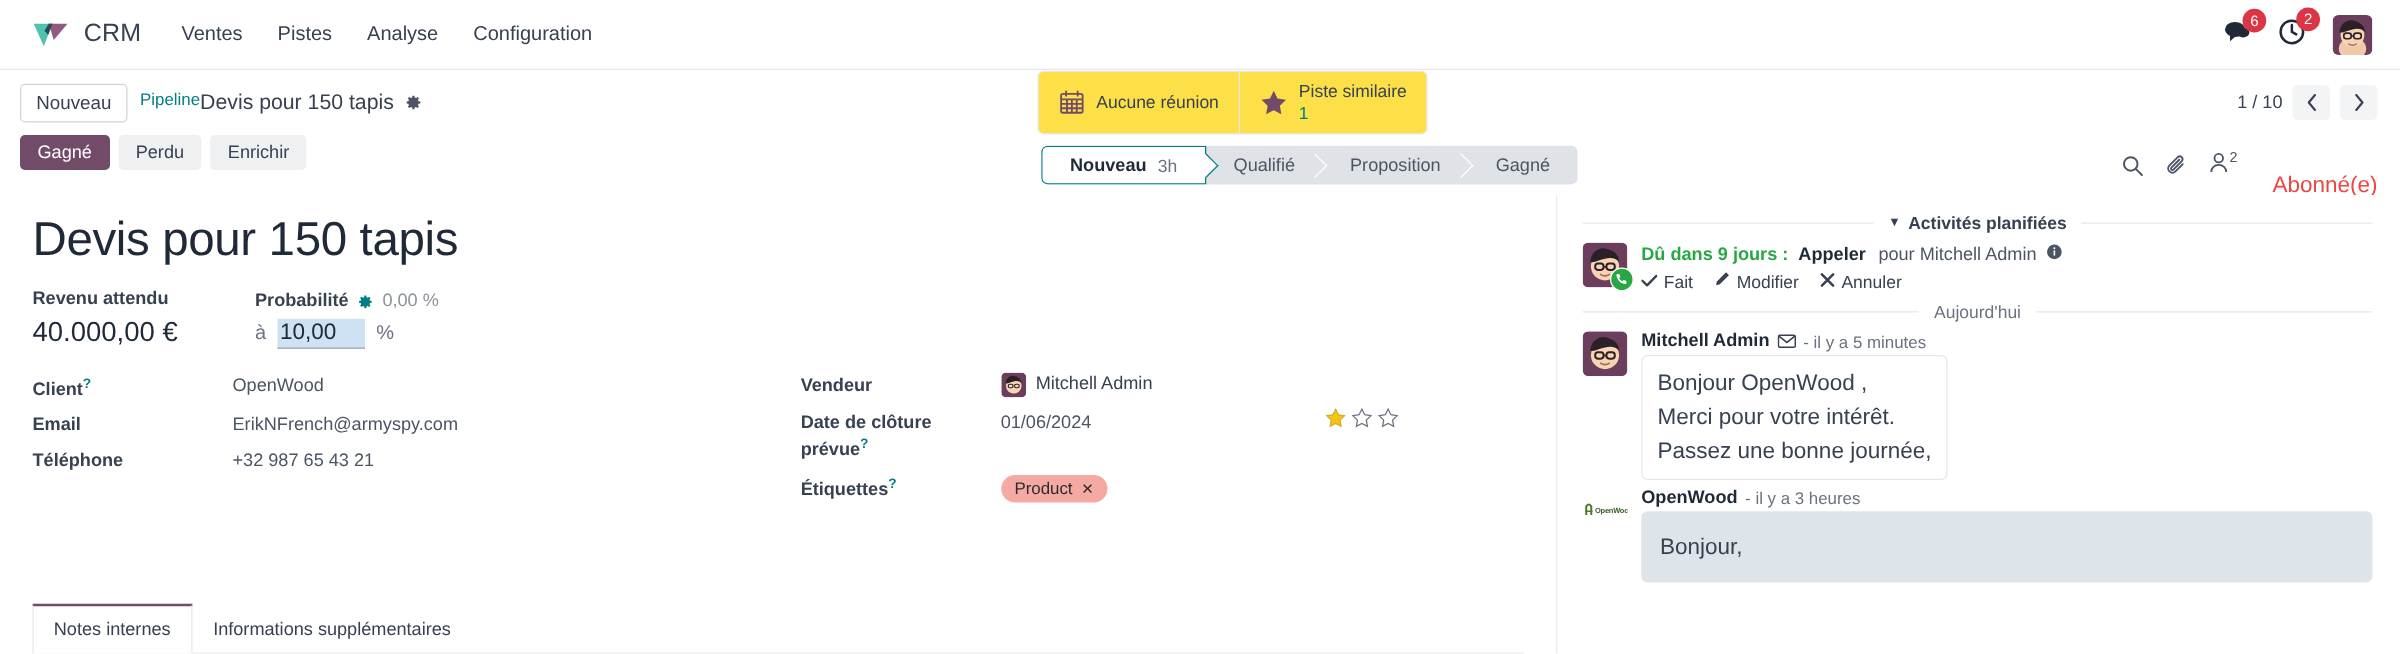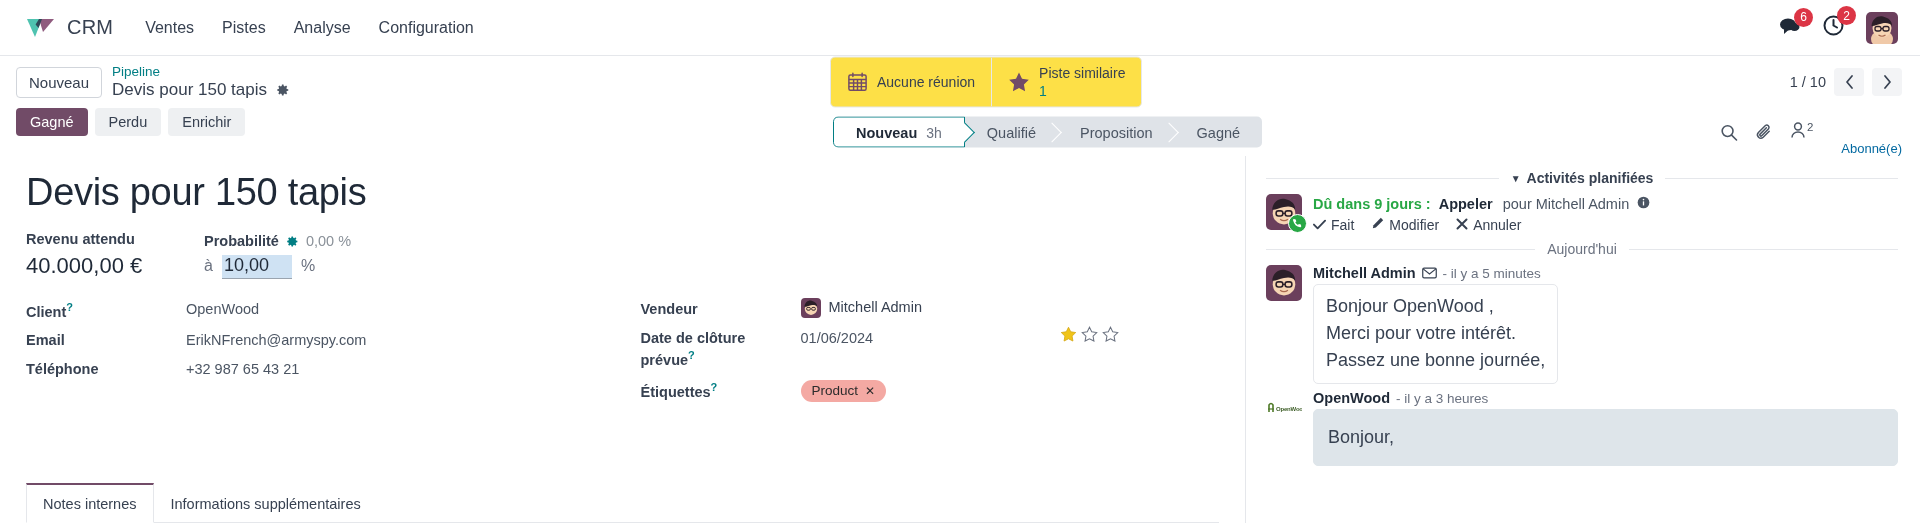--- a/index.html
+++ b/index.html
@@ -57,21 +57,21 @@
   }
   .btn-new {
     border: 1px solid #d1d5db;
     background: #ffffff;
     border-radius: 4px;
     font-size: 15px; color: #374151;
     padding: 6px 12px;
     cursor: pointer;
     margin-right: 10px;
   }
-  .breadcrumb-col { display: flex; flex-direction: column; justify-content: center; line-height: 1.15;}
+  .breadcrumb-col { display: flex; flex-direction: row; justify-content: center; line-height: 1.15;}
   .bc-parent { font-size: 13.5px; color: #017e84; cursor: pointer; }
   .bc-current { font-size: 17px; color: #374151; display: flex; align-items: center; gap: 9px;}
   .gear-ico { color: #6b7280; font-size: 13px; cursor: pointer; display:inline-flex;}
 
   .stat-buttons {
     position: absolute; left: 830px; top: 50%; transform: translateY(-50%);
     display: flex; align-items: stretch;
     border: 1px solid #e5e7eb; border-radius: 5px;
     background: #fde047; overflow: hidden;
   }
@@ -146,21 +146,21 @@
   .chatter-actions {
     position: absolute; left: 1258px; top: 50%; transform: translateY(-50%);
     display: flex; align-items: center; gap: 7px;
   }
   .chatter-tools {
     position: absolute; right: 18px; top: 50%; transform: translateY(-50%);
     display: flex; align-items: center; gap: 17px;
   }
   .tool-ico { color: #4b5563; cursor: pointer; display: flex; align-items: center; position: relative;}
   .tool-sup { font-size: 11.5px; color: #4b5563; position: relative; top: -6px; left: 1px;}
-  .follow-txt { font-size: 13px; color: #0369a1; cursor: pointer; margin-left: 12px; margin-top: 32px;}
+  .follow-txt { font-size: 18px; color: #ef4444; cursor: pointer; margin-left: 12px; margin-top: 32px;}
 
   
   .body-split { display: flex; height: calc(523px - 56px - 52px - 48px); }
   .form-pane {
     width: 1246px; flex: none;
     border-right: 1px solid #e5e7eb;
     padding: 16px 26px 0 26px;
     overflow: hidden;
     position: relative;
   }

